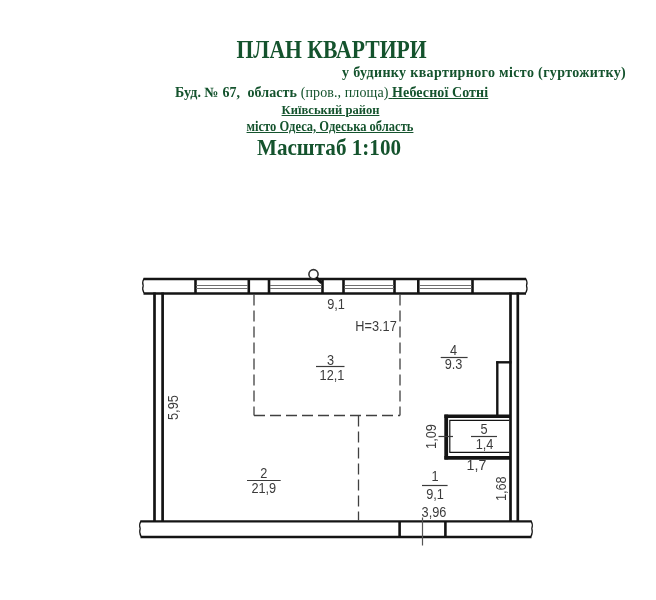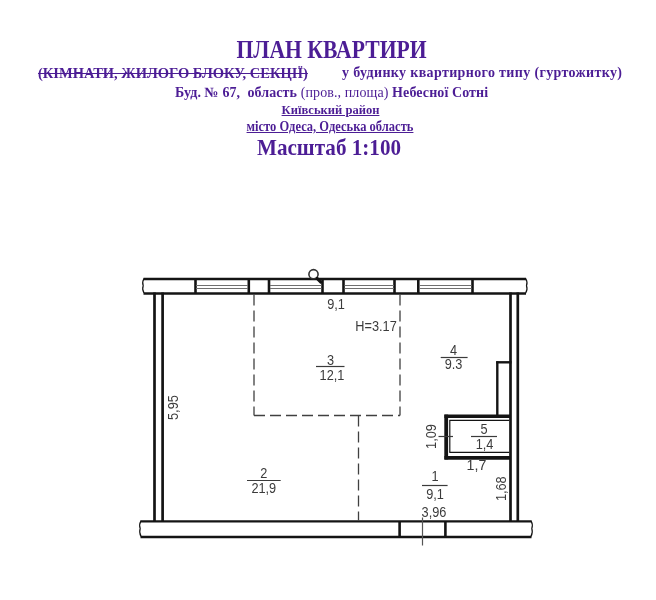--- a/index.html
+++ b/index.html
@@ -1,29 +1,28 @@
 <!DOCTYPE html>
 <html><head>
 <meta charset="utf-8">
 <style>
   html,body{margin:0;padding:0;background:#fff;}
   #page{position:relative;width:656px;height:600px;background:#fff;overflow:hidden;
-        font-family:"Liberation Serif", serif;color:#4c1d95;}
+        font-family:"Liberation Serif", serif;color:#14532d;}
   .abs{position:absolute;white-space:nowrap;}
   .ctr{left:0;width:656px;text-align:center;}
 </style>
 </head>
 <body>
 <div id="page">
 
   <div class="abs ctr" style="top:36px;font-size:25px;font-weight:bold;transform:translateX(3.5px) scaleX(0.866);">ПЛАН КВАРТИРИ</div>
-  <div class="abs" style="left:38px;top:65px;font-size:14.5px;font-weight:bold;text-decoration:line-through;">(КІМНАТИ, ЖИЛОГО БЛОКУ, СЕКЦІЇ)</div>
-  <div class="abs" style="left:342px;top:65px;font-size:14px;font-weight:bold;letter-spacing:0.36px;">у будинку квартирного типу (гуртожитку)</div>
+  <div class="abs" style="left:342px;top:65px;font-size:14px;font-weight:bold;letter-spacing:0.36px;">у будинку квартирного місто (гуртожитку)</div>
   <div class="abs" style="left:175px;top:85px;font-size:14px;letter-spacing:0.1px;">
-    <b>Буд. №</b><b style="">&nbsp;67,&nbsp;</b> <b>область</b> (пров., площа)<span style="">&nbsp;<b>Небесної Сотні</b></span>
+    <b>Буд. №</b><b style="">&nbsp;67,&nbsp;</b> <b>область</b> (пров., площа)<span style="text-decoration:underline;">&nbsp;<b>Небесної Сотні</b></span>
   </div>
   <div class="abs ctr" style="top:102px;font-size:13.5px;font-weight:bold;transform:translateX(2.5px) scaleX(0.93);"><span style="text-decoration:underline;">Київський район</span></div>
   <div class="abs ctr" style="top:118px;font-size:15px;font-weight:bold;transform:translateX(2px) scaleX(0.835);"><span style="text-decoration:underline;">місто Одеса, Одеська область</span></div>
   <div class="abs ctr" style="top:134px;font-size:24px;font-weight:bold;transform:translateX(1px) scaleX(0.88);">Масштаб 1:100</div>
 
   <svg class="abs" style="left:0;top:0;" width="656" height="600" viewBox="0 0 656 600">
     <g stroke="#141414" fill="none">
 
       <path d="M143.5,279 H526" stroke-width="2.3"></path>
       <path d="M143.5,293.5 H526" stroke-width="2.3"></path>

